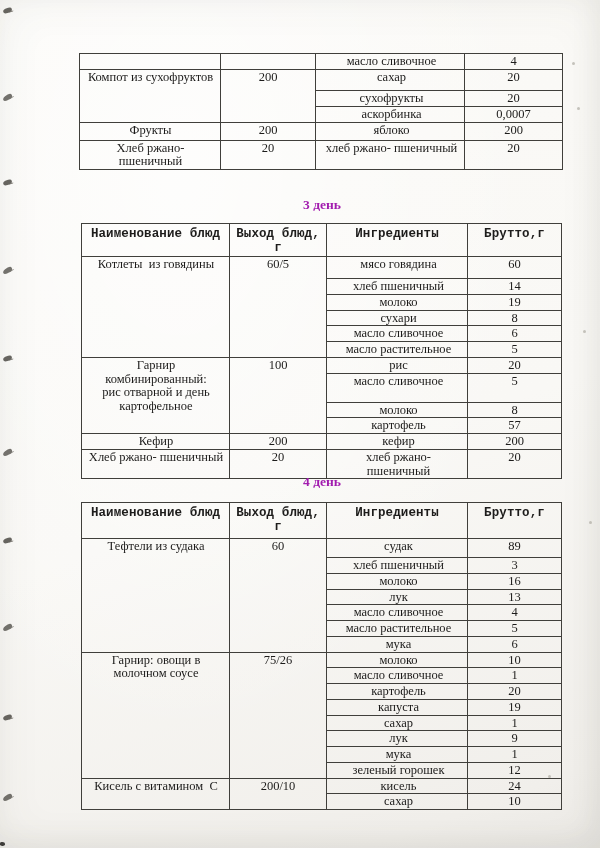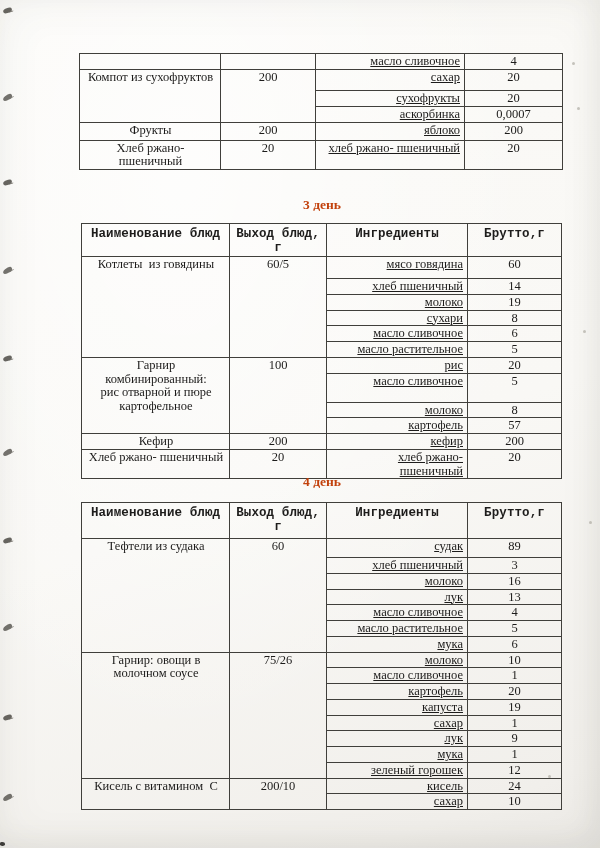--- a/index.html
+++ b/index.html
@@ -59,21 +59,21 @@
   }
   .doc-table th {
     font-weight: bold;
     text-align: center;
     padding-top: 4px;
     letter-spacing: 0.1px;
     font-family: Liberation Mono, monospace;
   }
   td.dish  { text-align: center; padding-left: 5px; white-space: pre-wrap; }
   td.yield { text-align: center; }
-  td.ing   { text-align: right; padding-left: 7px; text-decoration: underline; }
+  td.ing   { text-align: center; padding-left: 7px; }
   td.val   { text-align: center; }
 
   #top-table { left: 79px; top: 53px; }
   #top-table tbody tr { height: 15px; }
   #top-table tbody tr:nth-child(1) { height: 16px; }
   #top-table tbody tr:nth-child(2) { height: 21px; }
   #top-table tbody tr:nth-child(5) { height: 18px; }
   #top-table tbody tr:nth-child(6) { height: 29px; }
 
   #day3-table { left: 81px; top: 223px; }
@@ -87,21 +87,21 @@
   #day4-table thead tr { height: 36px; }
   #day4-table tbody tr { height: 15px; }
   #day4-table tbody tr:nth-child(1) { height: 19px; }
 
   .day-heading {
     position: absolute;
     left: 81px; width: 482px;
     text-align: center;
     font-weight: bold;
     font-size: 13.5px;
-    color: #c2410c;
+    color: #a21caf;
   }
   #day3-heading { top: 197px; }
   #day4-heading { top: 474px; }
 </style>
 </head>
 <body>
 
 <div class="paper-shade"></div>
 
 <div>
@@ -204,21 +204,21 @@
       <tr>
         <td class="ing">масло сливочное</td>
         <td class="val">6</td>
       </tr>
       <tr>
         <td class="ing">масло растительное</td>
         <td class="val">5</td>
       </tr>
       <tr>
         <td class="dish" rowspan="4">Гарнир комбинированный:
-рис отварной и пюре
+рис отварной и день
 картофельное</td>
         <td class="yield" rowspan="4">100</td>
         <td class="ing">рис</td>
         <td class="val">20</td>
       </tr>
       <tr>
         <td class="ing">масло сливочное</td>
         <td class="val">5</td>
       </tr>
       <tr>

